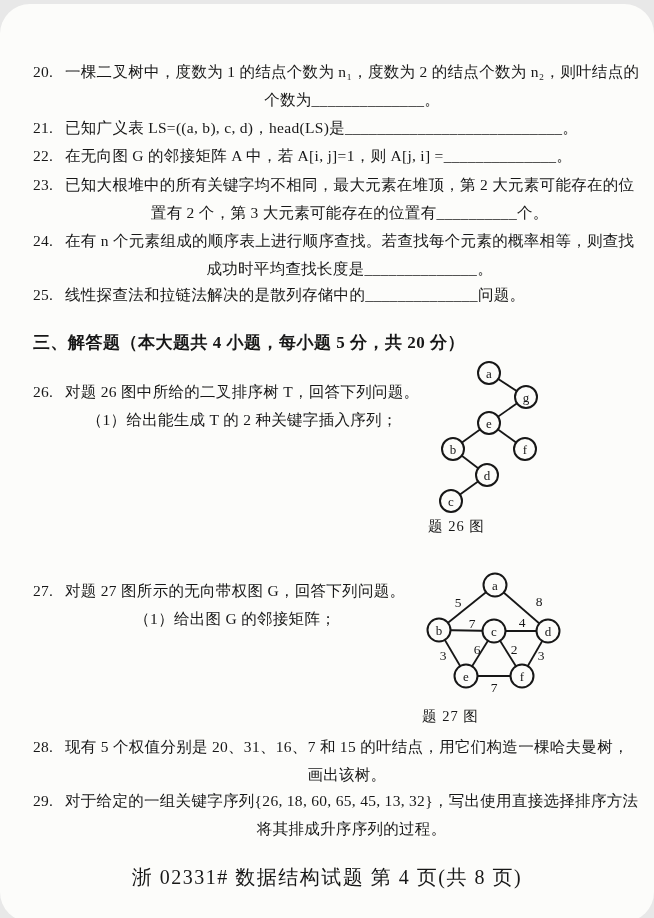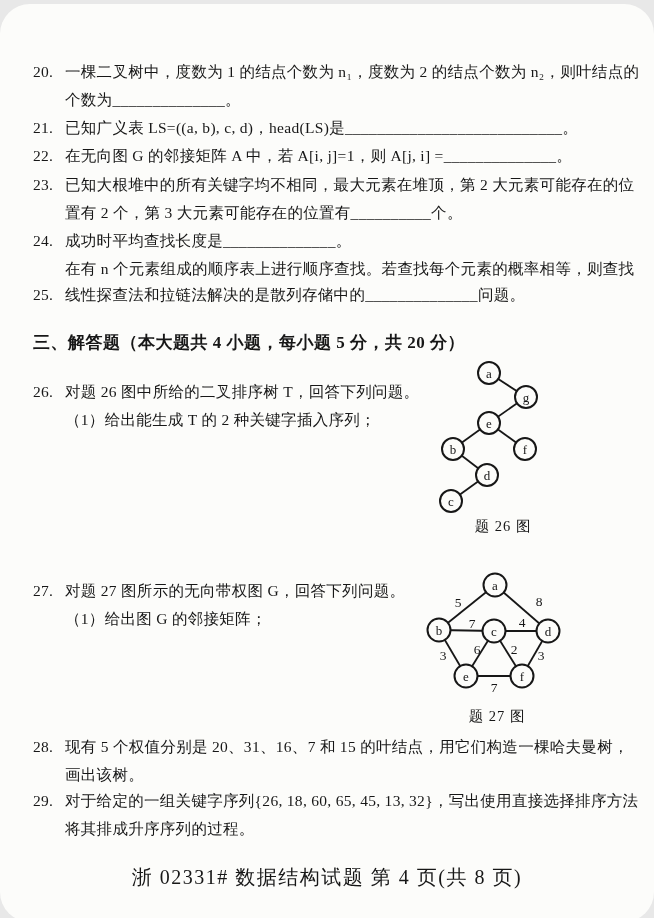--- a/index.html
+++ b/index.html
@@ -6,28 +6,28 @@
   .page{
     position:relative;width:654px;height:918px;margin:4px auto;
     background:#fcfcfa;overflow:hidden;
     font-family:"Liberation Serif","DejaVu Serif",serif;
     color:#171717;
     border-radius:30px;
   }
   .q{position:absolute;left:33px;white-space:nowrap;font-size:15.5px;letter-spacing:0.3px;}
   .qnum{position:absolute;left:0;top:0;line-height:28px;}
   .qbody{margin-left:32px;}
-  .qline{height:28px;line-height:28px;}
+  .qline{height:28px;line-height:28px;text-align:center;}
   .section-header{
     position:absolute;left:33px;top:327px;
     font-size:17px;font-weight:bold;letter-spacing:0.5px;white-space:nowrap;
   }
   .fig{position:absolute;}
   .fig svg{display:block;}
-  .figcap{position:absolute;text-align:center;font-size:14.5px;letter-spacing:1px;}
+  .figcap{position:absolute;font-size:14.5px;letter-spacing:1px;}
   .footer{
     position:absolute;left:0;top:860px;width:654px;text-align:center;
     font-size:20px;letter-spacing:1.5px;white-space:nowrap;
   }
 </style>
 </head>
 <body>
 
 <div class="page">
 
@@ -57,22 +57,22 @@
     <span class="qnum">23.</span>
     <div class="qbody">
       <div class="qline">已知大根堆中的所有关键字均不相同，最大元素在堆顶，第 2 大元素可能存在的位</div>
       <div class="qline">置有 2 个，第 3 大元素可能存在的位置有__________个。</div>
     </div>
   </div>
 
   <div class="q" style="top:223px">
     <span class="qnum">24.</span>
     <div class="qbody">
+      <div class="qline">在有 n 个元素组成的顺序表上进行顺序查找。若查找每个元素的概率相等，则查找</div>
       <div class="qline">成功时平均查找长度是______________。</div>
-      <div class="qline">在有 n 个元素组成的顺序表上进行顺序查找。若查找每个元素的概率相等，则查找</div>
     </div>
   </div>
 
   <div class="q" style="top:277px">
     <span class="qnum">25.</span>
     <div class="qbody">
       <div class="qline">线性探查法和拉链法解决的是散列存储中的______________问题。</div>
     </div>
   </div>
 

